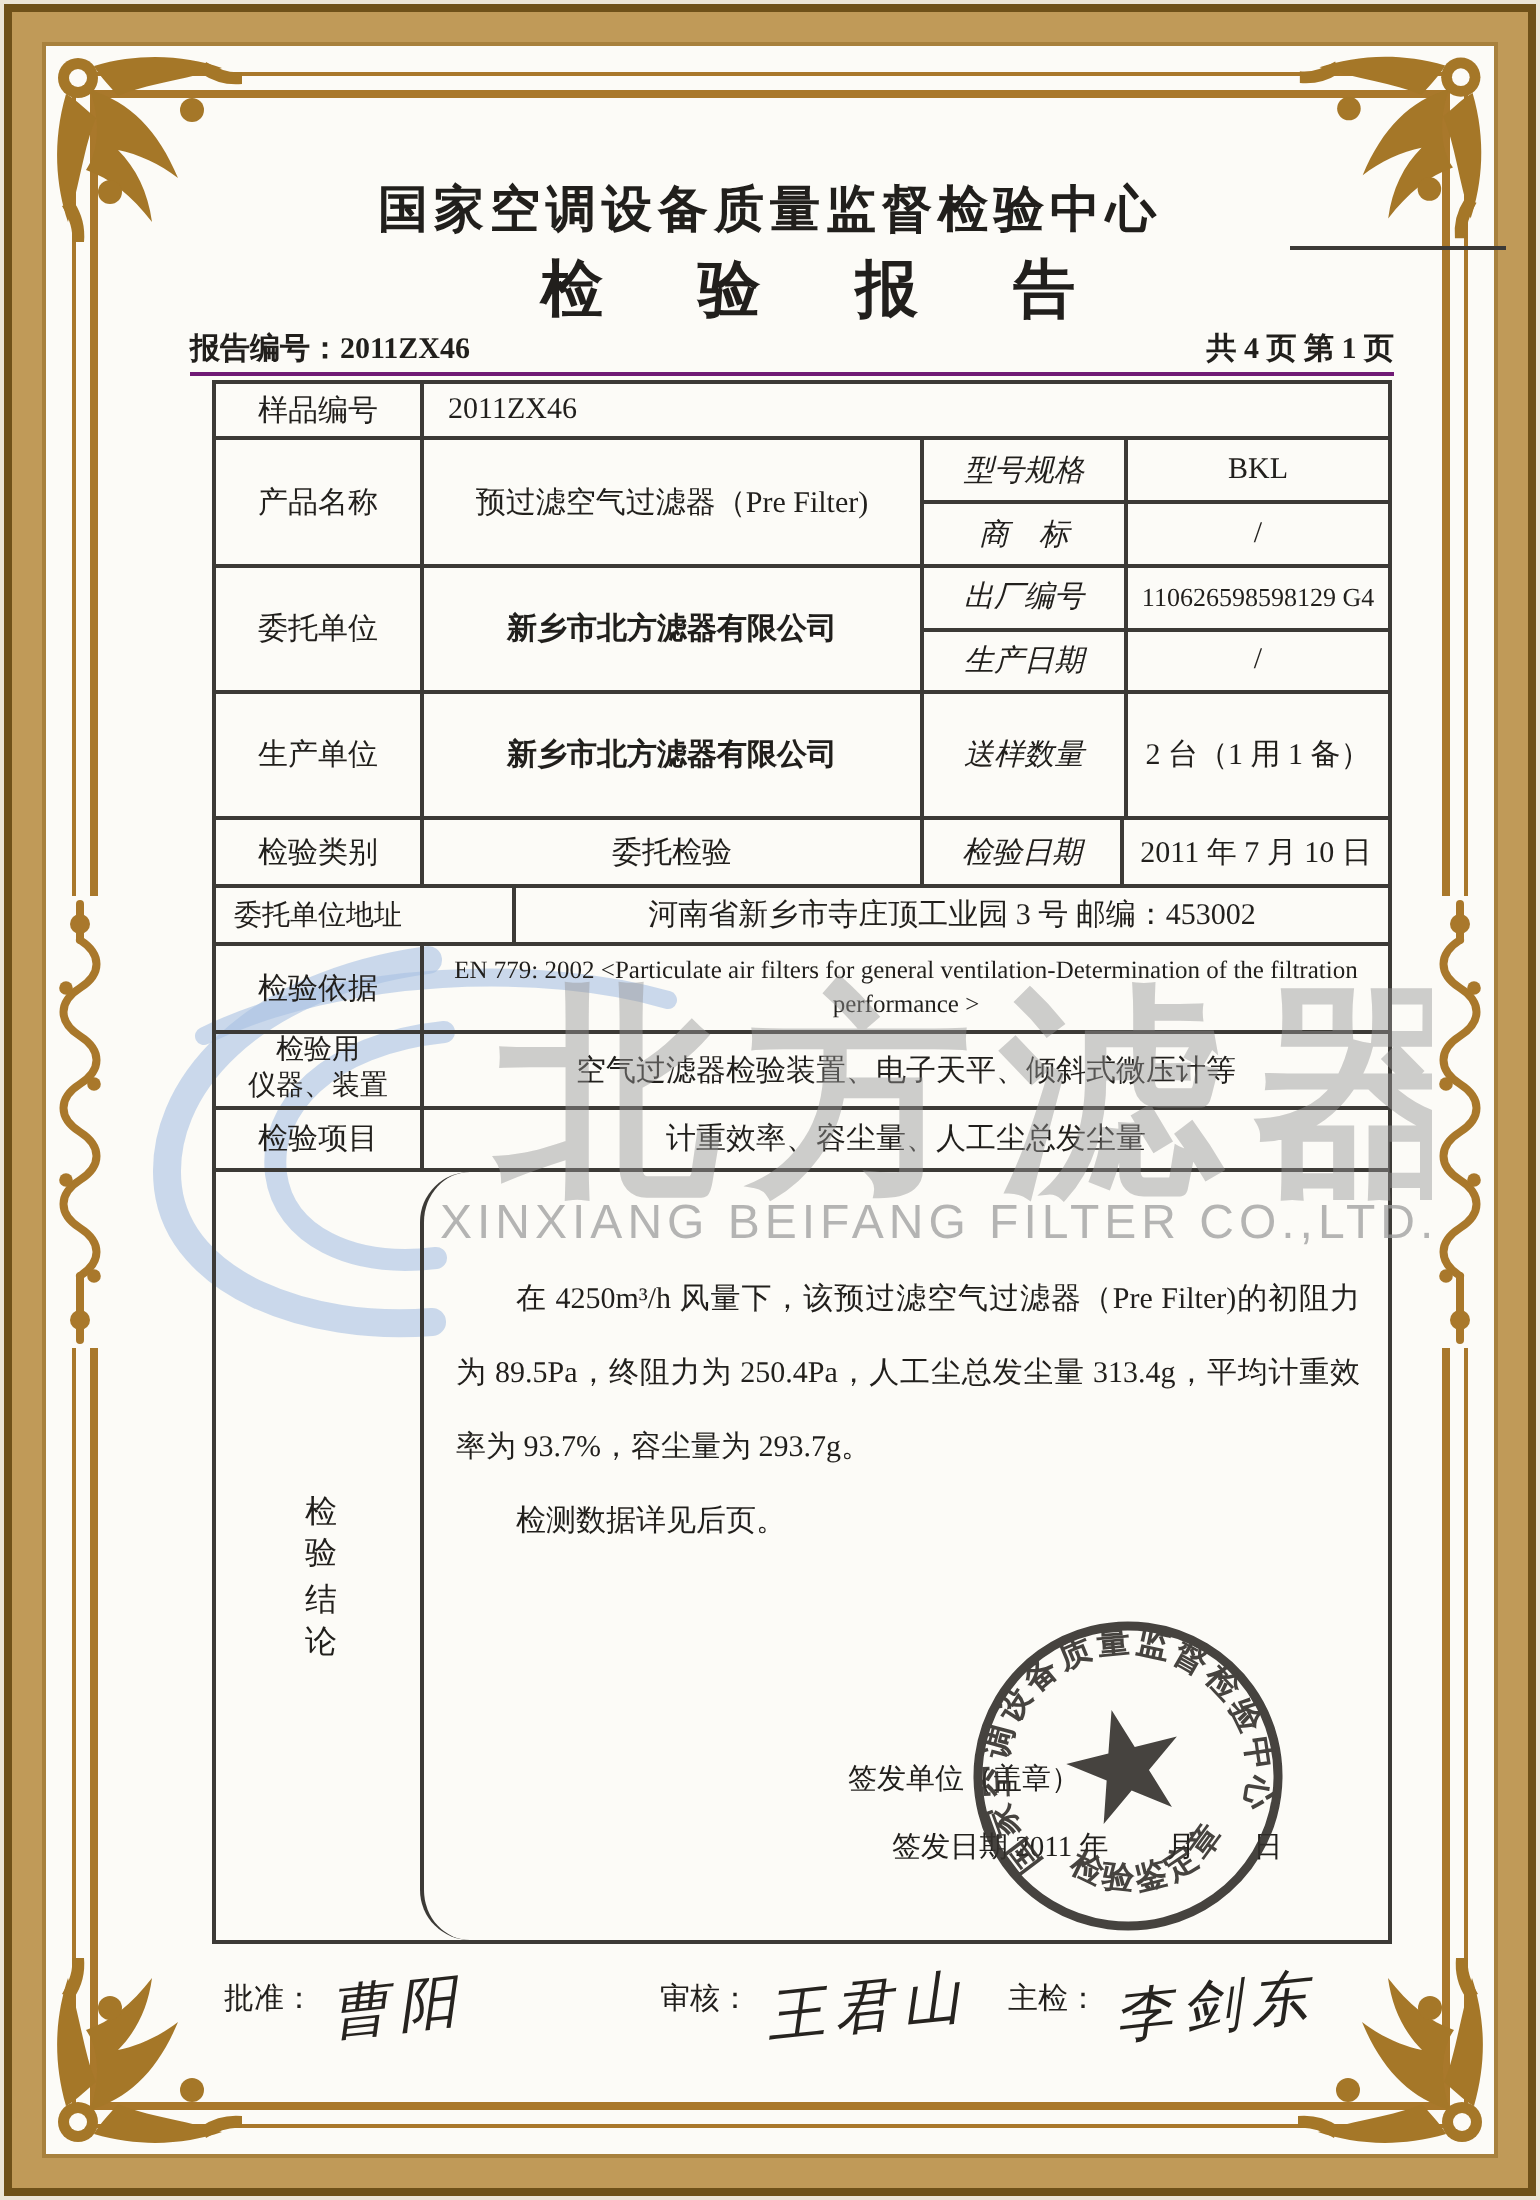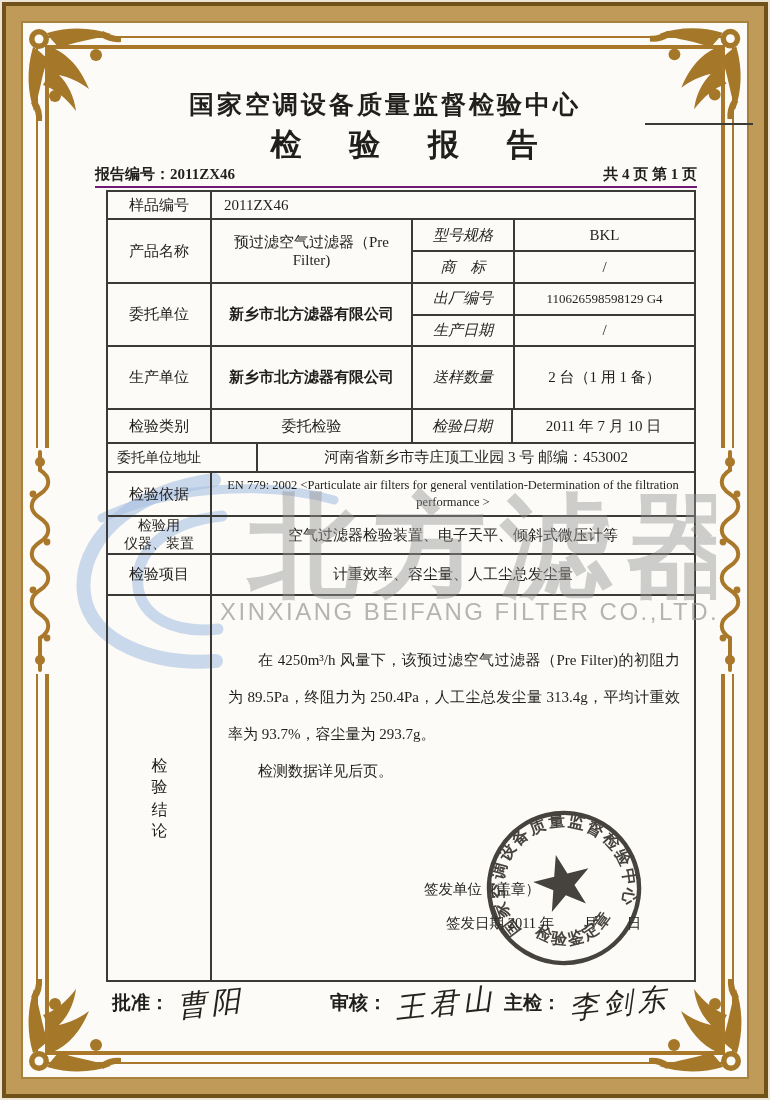--- a/index.html
+++ b/index.html
@@ -33,51 +33,51 @@
     border-bottom:2px solid #701a75;font-size:15px;font-weight:bold;padding-bottom:2px;}
   
   .doc-table{position:absolute;left:106px;top:190px;width:590px;z-index:2;
     border:2px solid #3c3a36;box-sizing:border-box;font-size:15px;}
   .tr{display:flex;border-bottom:2px solid #3c3a36;box-sizing:border-box;}
   .tr:last-child{border-bottom:none;}
   .td{box-sizing:border-box;display:flex;align-items:center;justify-content:center;
     text-align:center;padding:1px 4px;}
   .td + .td, .td + .subcol, .subcol + .td{border-left:2px solid #3c3a36;}
   .w-label{width:102px;flex:none;}
-  .w-mid{width:201px;flex:none;}
+  .w-mid{width:250px;flex:none;}
   .w-rlabel{width:100px;flex:none;font-style:italic;}
   .w-rval{flex:1;}
   .grow{flex:1;}
   .left-al{justify-content:flex-start;text-align:center;padding-left:12px;}
   .subcol{display:flex;flex-direction:column;flex:1;box-sizing:border-box;}
   .subrow{display:flex;flex:1;box-sizing:border-box;}
   .subrow + .subrow{border-top:2px solid #3c3a36;}
   .h28{height:28px;} .h64{height:64px;} .h63{height:63px;} .h34{height:34px;}
-  .h29{height:29px;gap:46px;} .h44{height:44px;} .h38{height:38px;} .h35{height:41px;} .h384{height:384px;}
+  .h29{height:29px;gap:46px;} .h44{height:44px;} .h38{height:38px;} .h35{height:31px;} .h384{height:384px;}
   .small-en{font-size:12.5px;line-height:17px;}
   .fn-no{font-size:13px;}
   .two-line{flex-direction:column;line-height:18px;font-size:14px;}
   .v-label{writing-mode:vertical-rl;text-orientation:upright;letter-spacing:22px;font-size:16px;}
   .concl-cell{flex:1;box-sizing:border-box;border-left:2px solid #3c3a36;position:relative;
-    padding:46px 14px 0 16px;}
+    padding:46px 14px 0 16px;border-radius:25px;}
   .concl-cell p{margin:0;text-indent:2em;font-size:15px;line-height:37px;text-align:justify;}
   
   .blue-logo{position:absolute;left:62px;top:466px;z-index:0;}
   .wm-cn{position:absolute;left:248px;top:472px;z-index:3;font-size:112px;font-weight:bold;
     letter-spacing:14px;white-space:nowrap;color:rgba(148,148,148,0.45);
     font-family:"Liberation Sans",sans-serif;}
   .wm-en{position:absolute;left:220px;top:598px;z-index:3;font-size:24px;letter-spacing:2.5px;
     white-space:nowrap;color:rgba(152,152,152,0.72);font-family:"Liberation Sans",sans-serif;}
   .issue-unit{position:absolute;left:424px;top:880px;z-index:4;font-size:14.5px;}
   .issue-date{position:absolute;left:446px;top:914px;z-index:4;font-size:14.5px;}
   .stamp{position:absolute;left:482px;top:806px;z-index:5;transform:rotate(-14deg);opacity:0.9;}
   
   .sig-row{position:absolute;left:106px;top:978px;width:592px;height:58px;z-index:2;}
   .sig-group{position:absolute;top:6px;display:flex;align-items:flex-start;}
-  .sig-label{font-size:19px;font-weight:bold;padding-top:6px;}
+  .sig-label{font-size:15px;font-weight:normal;padding-top:6px;}
   .sig-name{font-size:29px;letter-spacing:5px;color:#26231f;font-style:italic;
     transform:rotate(-6deg);display:inline-block;margin-left:8px;}
   .g1{left:6px;} .g2{left:224px;} .g3{left:398px;}
 </style>
 </head>
 <body>
 
 <div class="paper"></div>
 
 <svg class="blue-logo" width="284" height="214" viewBox="0 0 284 214">

